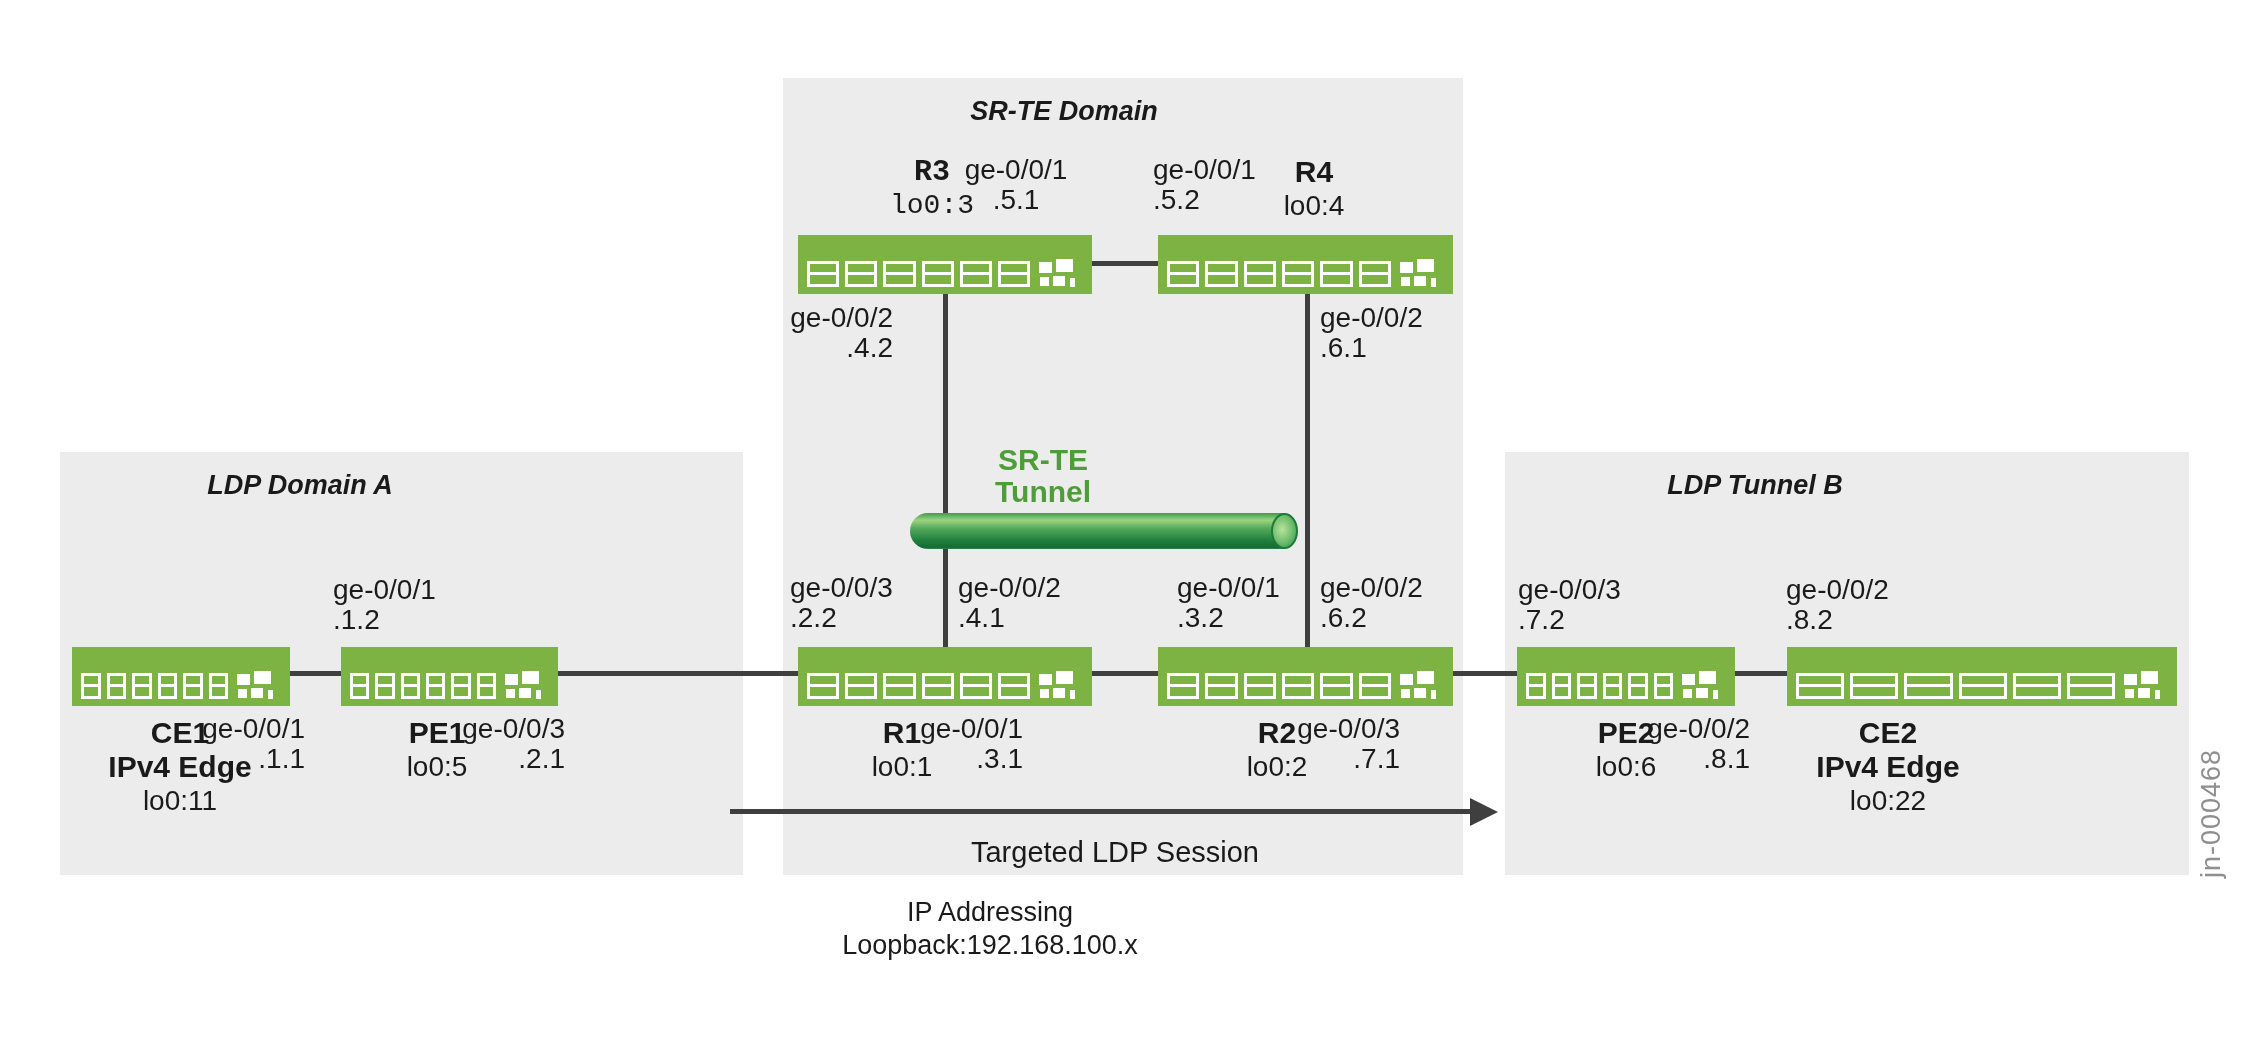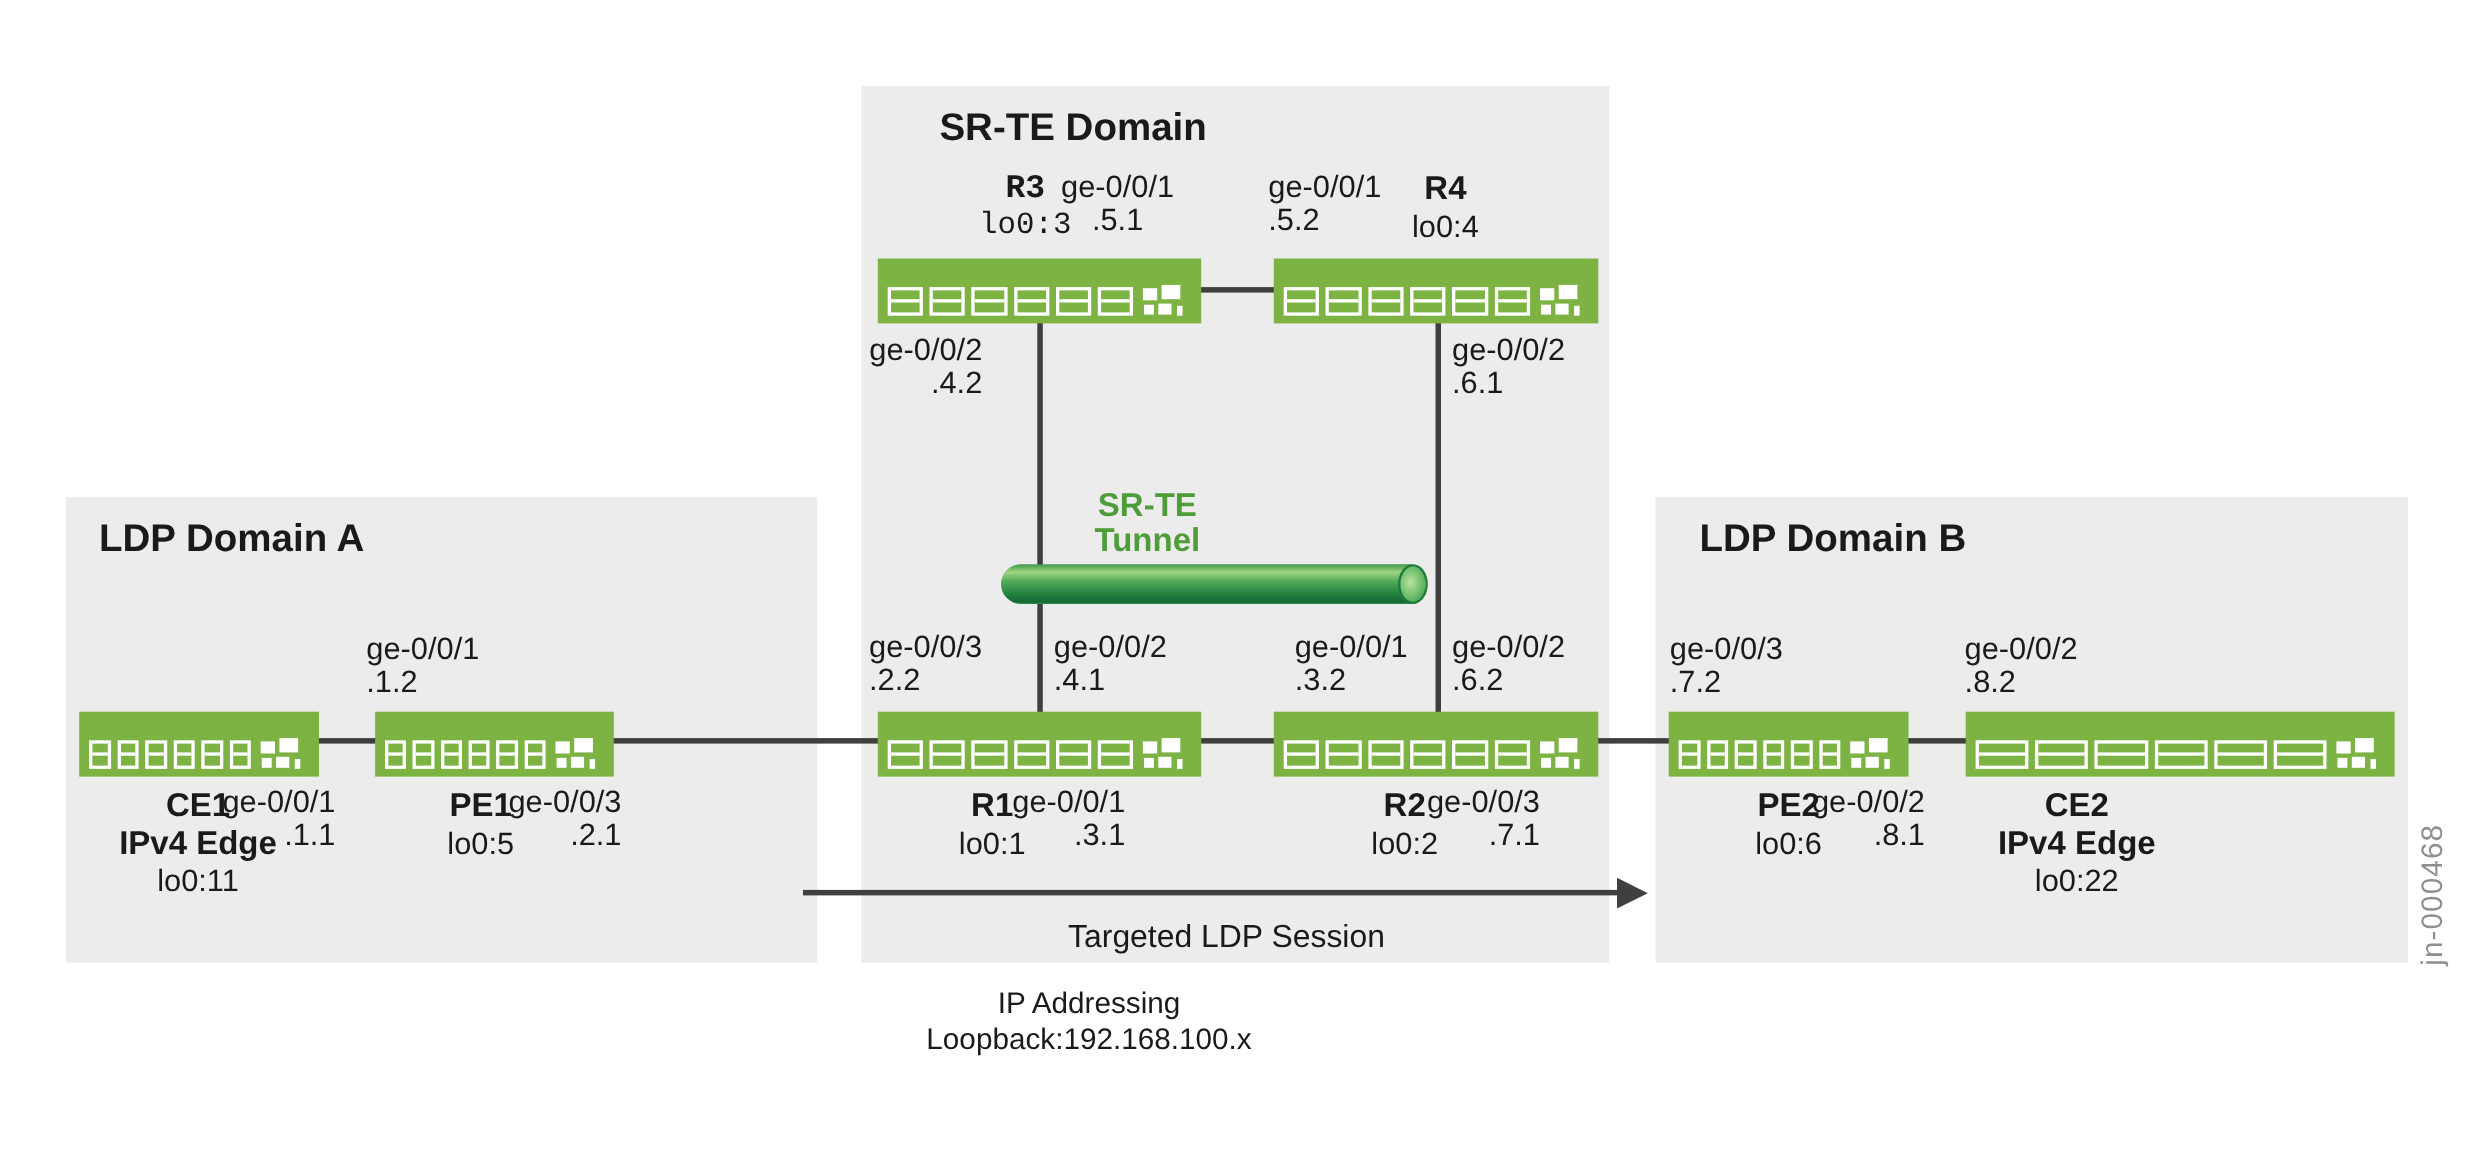--- a/index.html
+++ b/index.html
@@ -4,21 +4,21 @@
 <style>
   html,body{margin:0;padding:0;background:#ffffff;}
   .canvas{
     position:relative;width:2250px;height:1062px;background:#ffffff;overflow:hidden;
     font-family:"Liberation Sans", sans-serif;color:#1a1a1a;
   }
   .domain-box{position:absolute;background:#ececec;z-index:0;}
   .box-a{left:60px;top:452px;width:683px;height:423px;}
   .box-srte{left:783px;top:78px;width:680px;height:797px;}
   .box-b{left:1505px;top:452px;width:684px;height:423px;}
-  .domain-title{position:absolute;font-size:35px;font-weight:bold;text-align:left;width:420px;z-index:4;}
+  .domain-title{position:absolute;font-size:27px;font-weight:bold;text-align:center;width:420px;z-index:4;font-style:italic;}
   .title-a{left:90px;top:470px;}
   .title-srte{left:854px;top:96px;}
   .title-b{left:1545px;top:470px;}
 
   
   .hline,.vline{position:absolute;background:#3f3f3f;z-index:1;}
   .hline{height:5px;}
   .vline{width:5px;}
   .backbone{left:285px;top:671px;width:1505px;}
   .link-r3r4{left:1085px;top:261px;width:80px;}
@@ -110,21 +110,21 @@
 <body>
 
 <div class="canvas">
 
   <div class="domain-box box-a"></div>
   <div class="domain-box box-srte"></div>
   <div class="domain-box box-b"></div>
 
   <div class="domain-title title-a">LDP Domain A</div>
   <div class="domain-title title-srte">SR-TE Domain</div>
-  <div class="domain-title title-b">LDP Domain B</div>
+  <div class="domain-title title-b">LDP Tunnel B</div>
 
   <div class="hline backbone"></div>
   <div class="hline link-r3r4"></div>
   <div class="vline v-r3r1"></div>
   <div class="vline v-r4r2"></div>
 
   <div class="router rt-ce1">
     <div class="slots">
       <div class="slot"></div>
         <div class="slot"></div>

